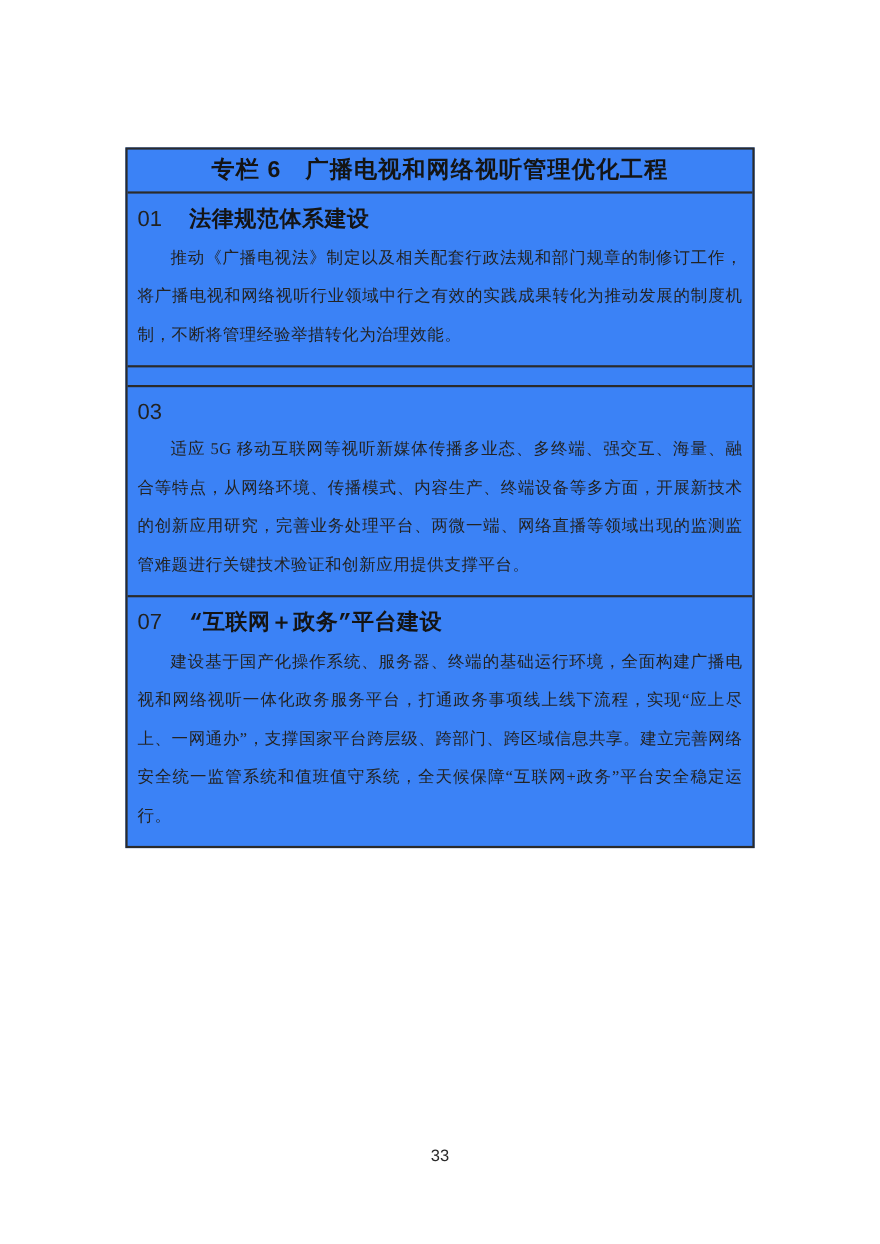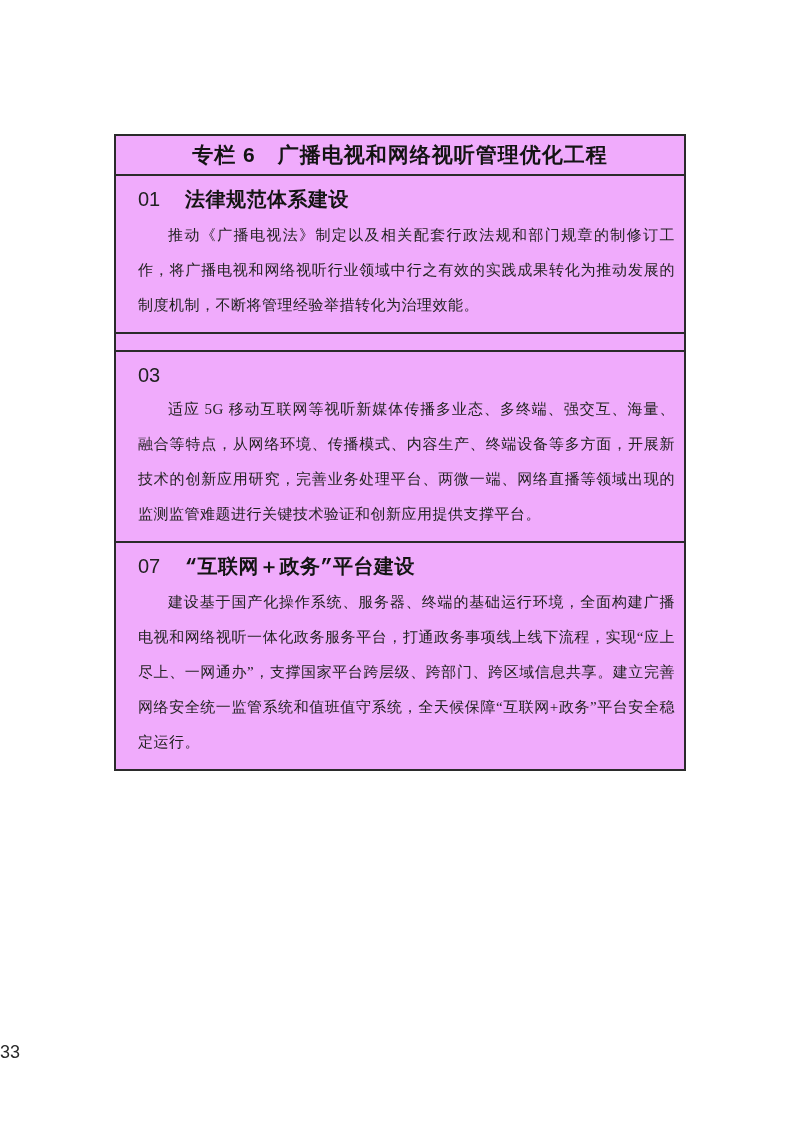--- a/index.html
+++ b/index.html
@@ -12,36 +12,36 @@
   }
   .doc-page {
     position: absolute; inset: 0;
     background: #ffffff;
   }
   .panel {
     position: absolute;
     left: 114px; top: 134px;
     width: 572px;
     border: 2px solid #2b2b2b;
-    background: #f0abfc;
+    background: #3b82f6;
   }
   .panel-title {
     border-bottom: 2px solid #2b2b2b;
     text-align: center;
     font-family: "Liberation Sans", sans-serif;
     font-weight: bold;
     font-size: 21px;
     line-height: 24px;
     padding: 7px 4px 7px 4px;
     letter-spacing: 1px;
     color: #141414;
   }
   .section {
     border-bottom: 2px solid #2b2b2b;
-    padding: 7px 9px 9px 22px;
+    padding: 7px 9px 9px 9px;
   }
   .section:last-child { border-bottom: none; }
   .section-head {
     display: flex;
     align-items: baseline;
     font-size: 20px;
     line-height: 30px;
     margin: 1px 0 2px 0;
   }
   .section-num {
@@ -62,22 +62,23 @@
     line-height: 35px;
     text-align: justify;
     text-indent: 2em;
     color: #232323;
     letter-spacing: 0.5px;
   }
   .page-number {
     position: absolute;
     left: 0; top: 1042px;
     width: 100%;
+    text-align: center;
     font-family: "Liberation Sans", sans-serif;
-    font-size: 18px;
+    font-size: 15px;
     color: #2a2a2a;
   }
 </style>
 </head>
 <body>
 
 <div class="doc-page">
 
   <div class="panel">
 

